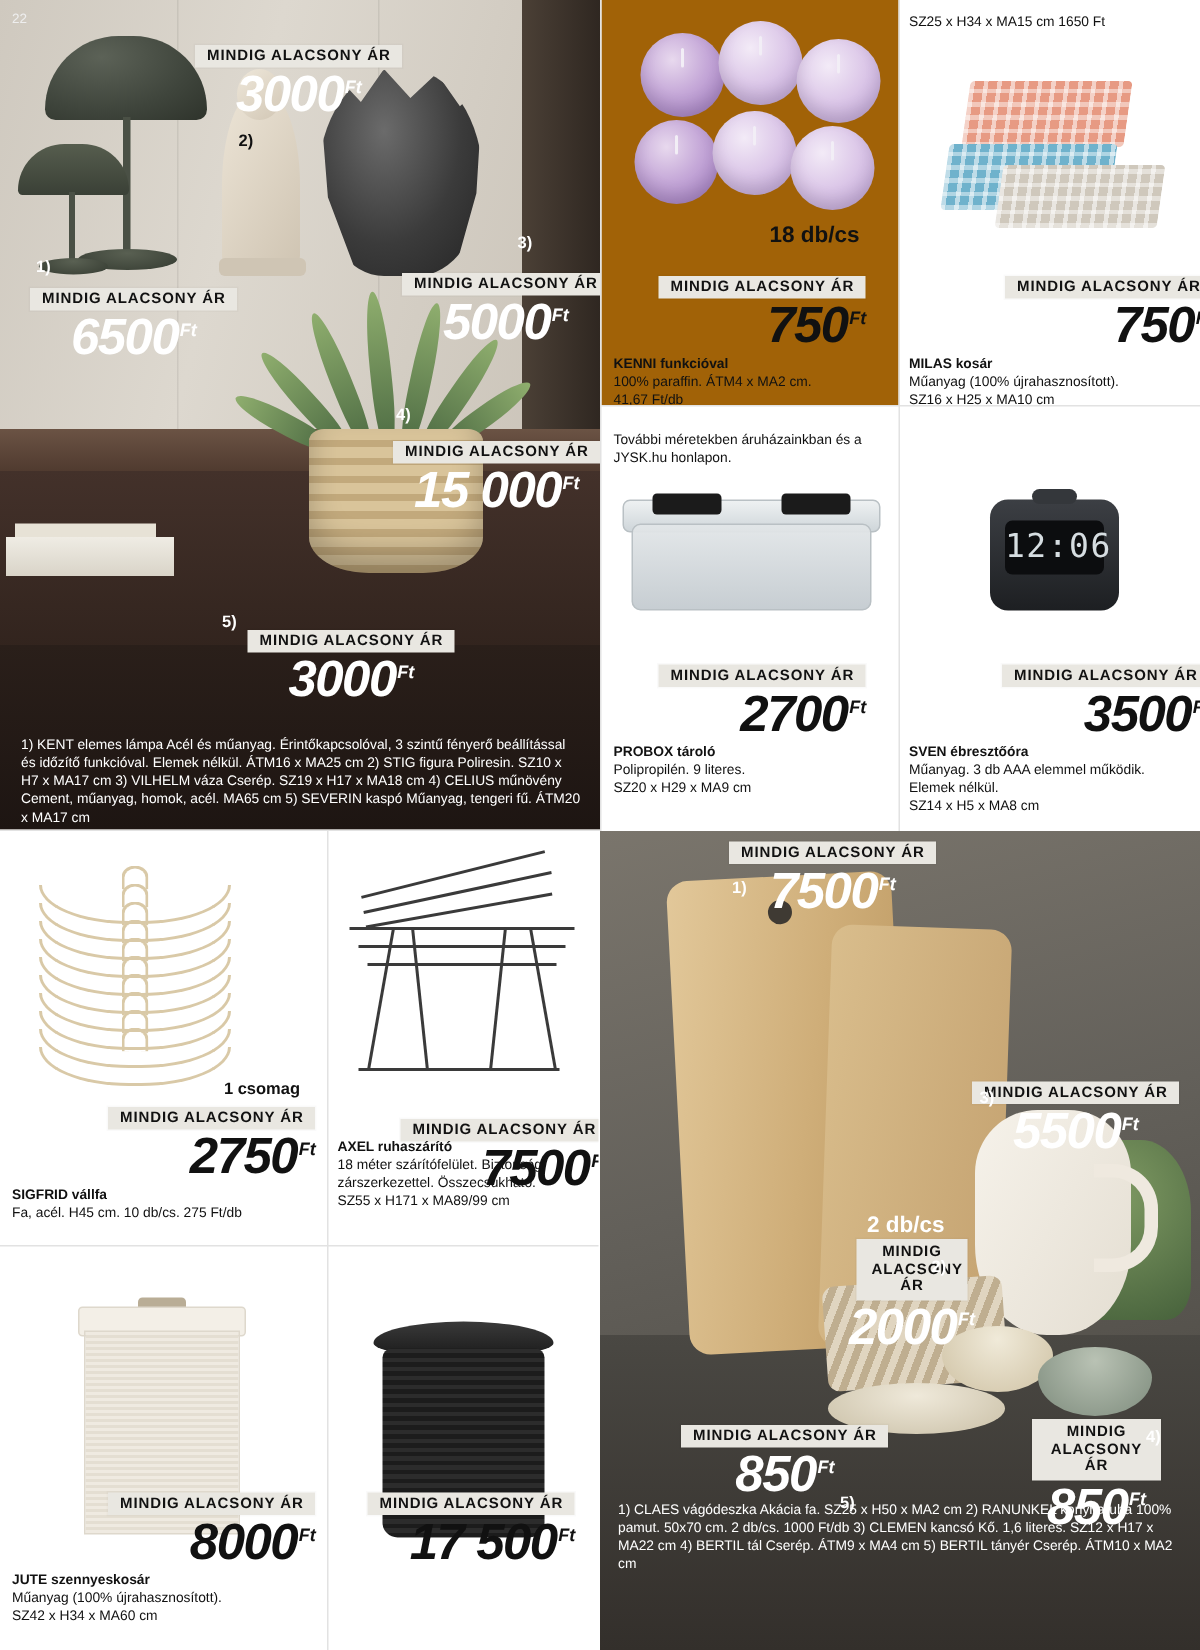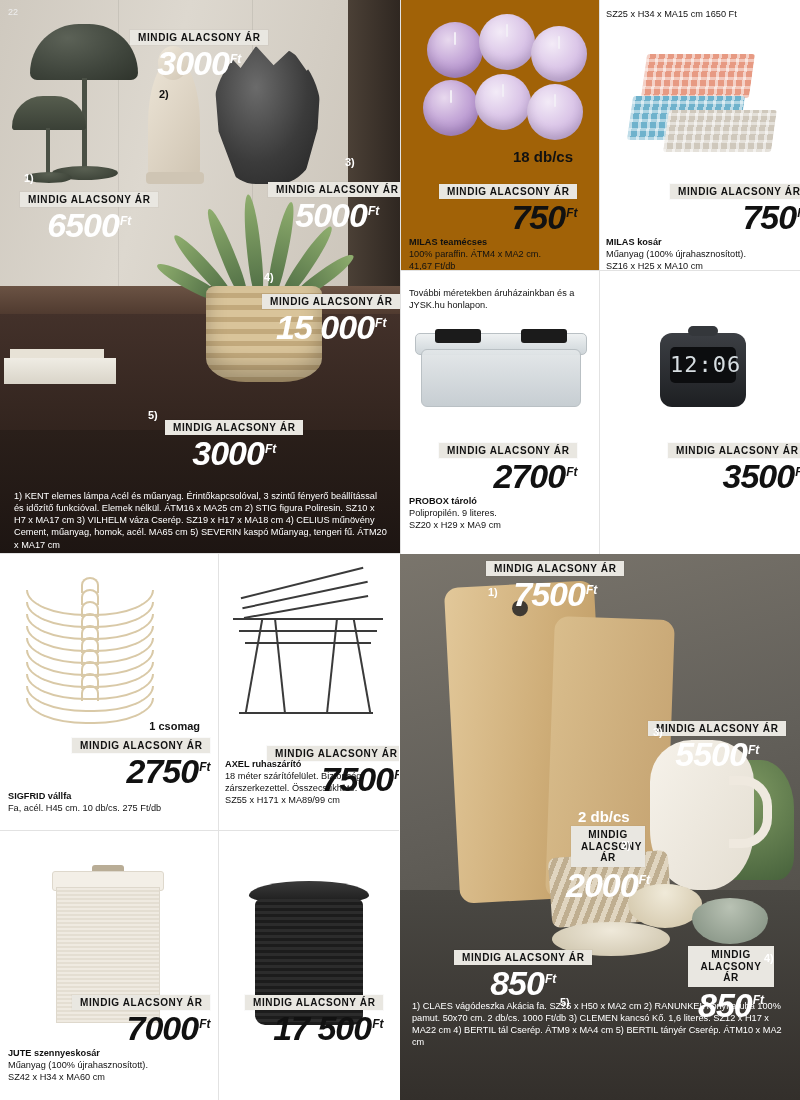--- a/index.html
+++ b/index.html
@@ -400,21 +400,21 @@
     <div class="candle light" style="left:126px;top:84px;"></div>
 
     <div class="qty" style="left:112px;top:148px;">18 db/cs</div>
 
     <div class="badge dark" style="left:38px;top:182px;text-align:left;">
       <span class="lbl">MINDIG ALACSONY ÁR</span>
       <span class="price" style="text-align:right;"><span>750</span><span class="ft">Ft</span></span>
     </div>
 
     <div class="desc" style="left:8px;top:236px;width:186px;">
-      <b>MILAS teamécses</b><br>
+      <b>KENNI funkcióval</b><br>
       <span>100% paraffin. ÁTM4 x MA2 cm.</span><br>
       <span>41,67 Ft/db</span>
     </div>
   </div>
 
   <div class="panel" id="cell-milas">
     <div class="desc" style="left:6px;top:8px;width:190px;">SZ25 x H34 x MA15 cm 1650 Ft</div>
 
     <div class="crate" style="left:44px;top:54px;width:108px;height:44px;background-color:#e79a83;transform:skewX(-8deg);"></div>
     <div class="crate" style="left:30px;top:96px;width:112px;height:44px;background-color:#6fb2cc;transform:skewX(-8deg);"></div>
@@ -455,20 +455,25 @@
     <div class="clock-body">
       <div class="clock-btn"></div>
       <div class="clock-screen">12:06</div>
     </div>
 
     <div class="badge dark" style="left:68px;top:170px;">
       <span class="lbl">MINDIG ALACSONY ÁR</span>
       <span class="price" style="text-align:right;"><span>3500</span><span class="ft">Ft</span></span>
     </div>
 
+    <div class="desc" style="left:6px;top:224px;width:190px;">
+      <b>SVEN ébresztőóra</b><br>
+      <span>Műanyag. 3 db AAA elemmel működik. Elemek nélkül.</span><br>
+      <span>SZ14 x H5 x MA8 cm</span>
+    </div>
   </div>
 
   <div class="panel" id="cell-sigfrid">
     <div class="hanger" style="top:36px;"></div>
     <div class="hanger" style="top:48px;"></div>
     <div class="hanger" style="top:60px;"></div>
     <div class="hanger" style="top:72px;"></div>
     <div class="hanger" style="top:84px;"></div>
     <div class="hanger" style="top:96px;"></div>
     <div class="hanger" style="top:108px;"></div>
@@ -514,21 +519,21 @@
     </div>
   </div>
 
   <div class="panel" id="cell-jute">
     <div class="jute-handle"></div>
     <div class="jute-lid"></div>
     <div class="jute-body"></div>
 
     <div class="badge dark" style="left:72px;top:162px;">
       <span class="lbl">MINDIG ALACSONY ÁR</span>
-      <span class="price" style="text-align:right;"><span>7000</span><span class="ft">Ft</span></span>
+      <span class="price" style="text-align:right;"><span>8000</span><span class="ft">Ft</span></span>
     </div>
 
     <div class="desc" style="left:8px;top:216px;width:200px;">
       <b>JUTE szennyeskosár</b><br>
       <span>Műanyag (100% újrahasznosított).</span><br>
       <span>SZ42 x H34 x MA60 cm</span>
     </div>
   </div>
 
   <div class="panel" id="cell-elif">

